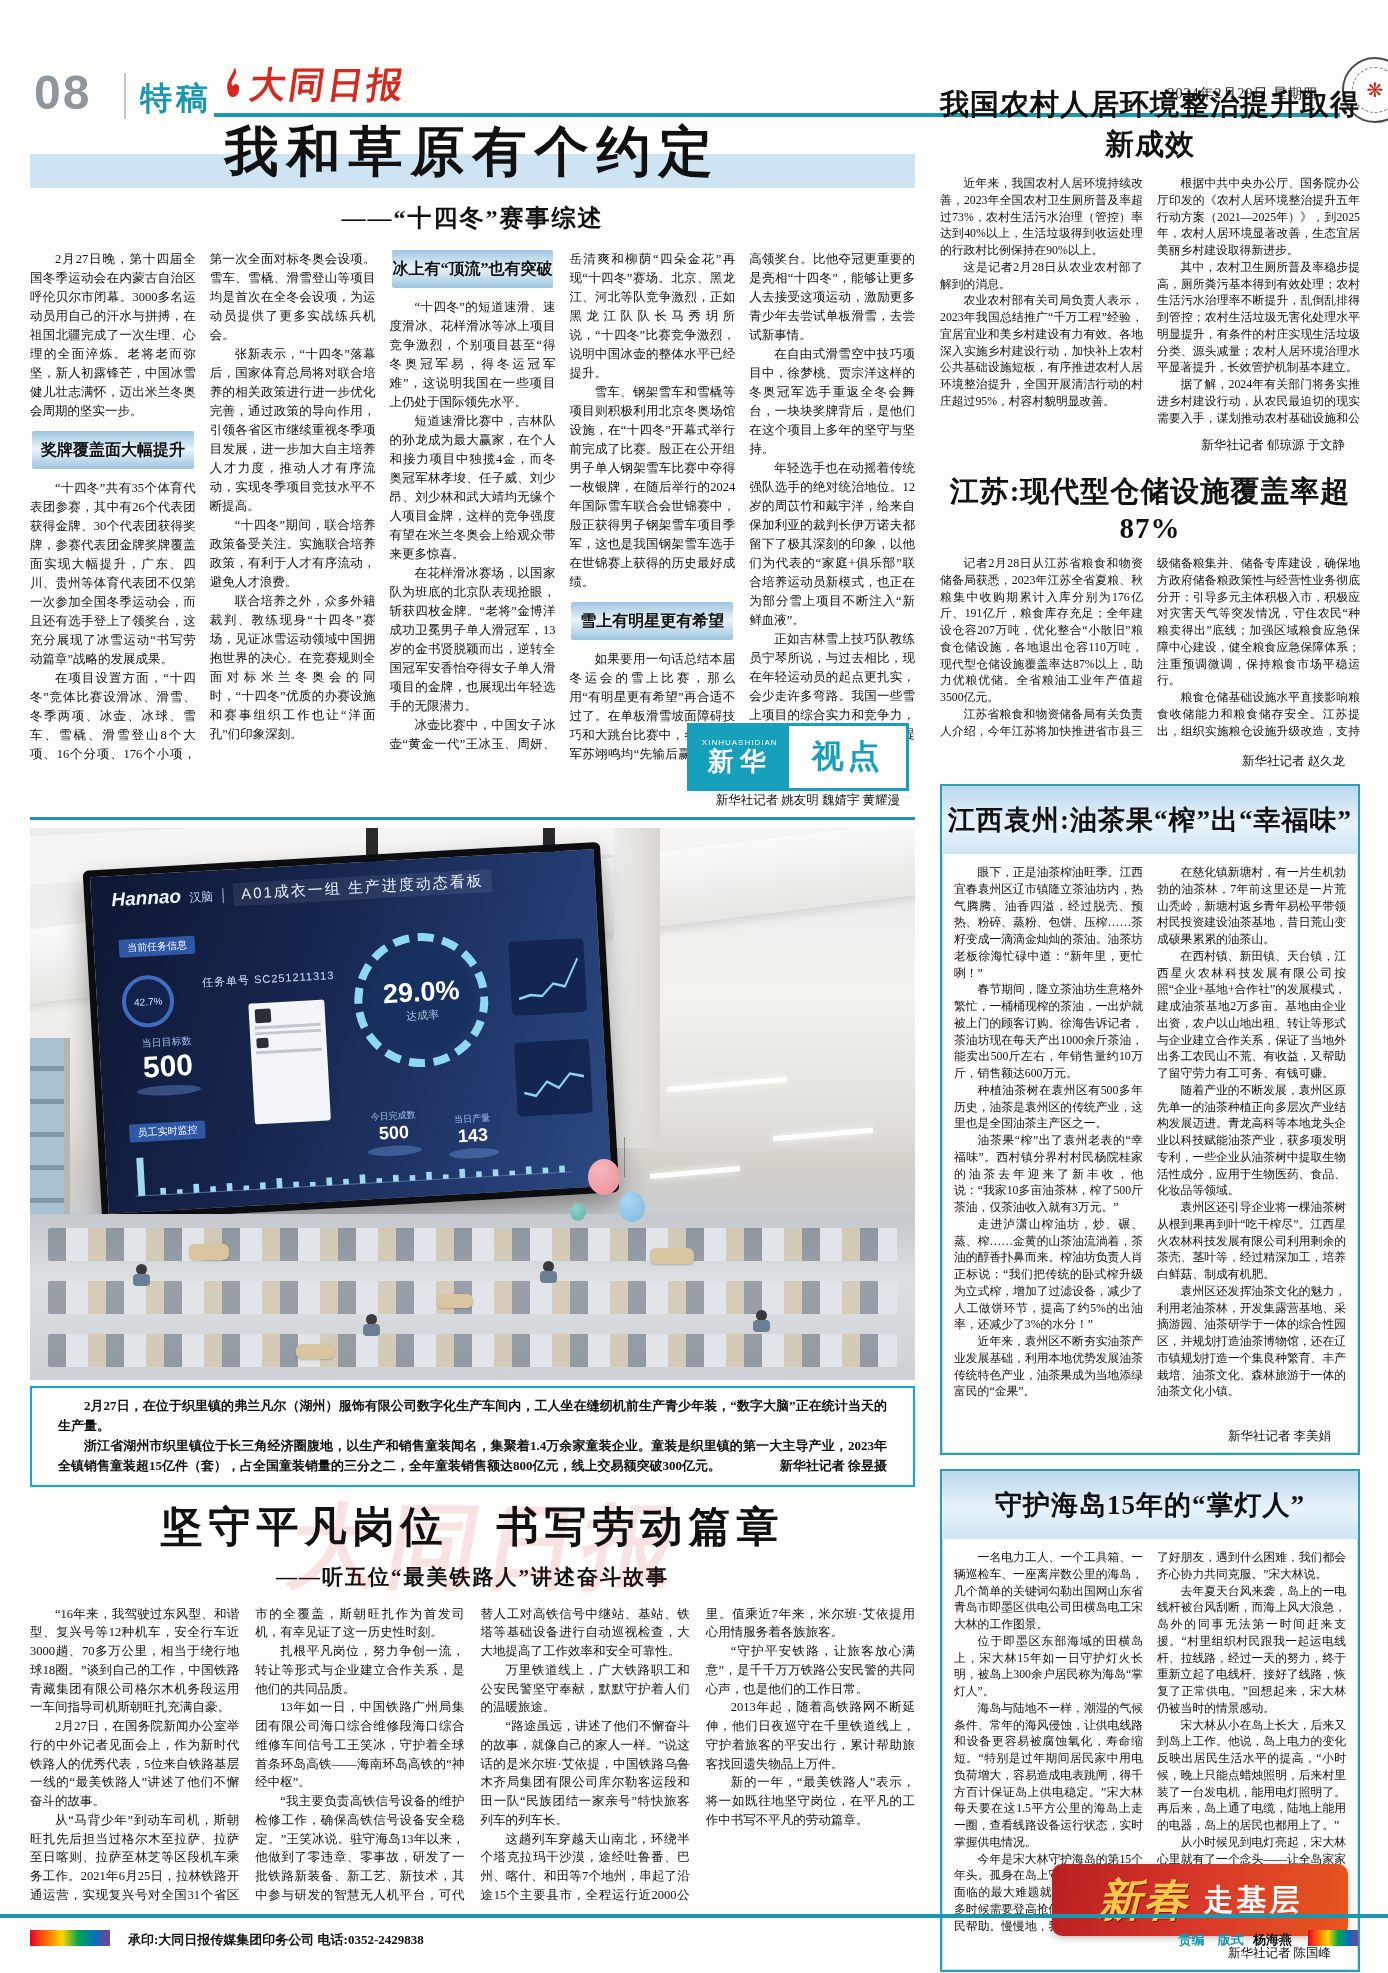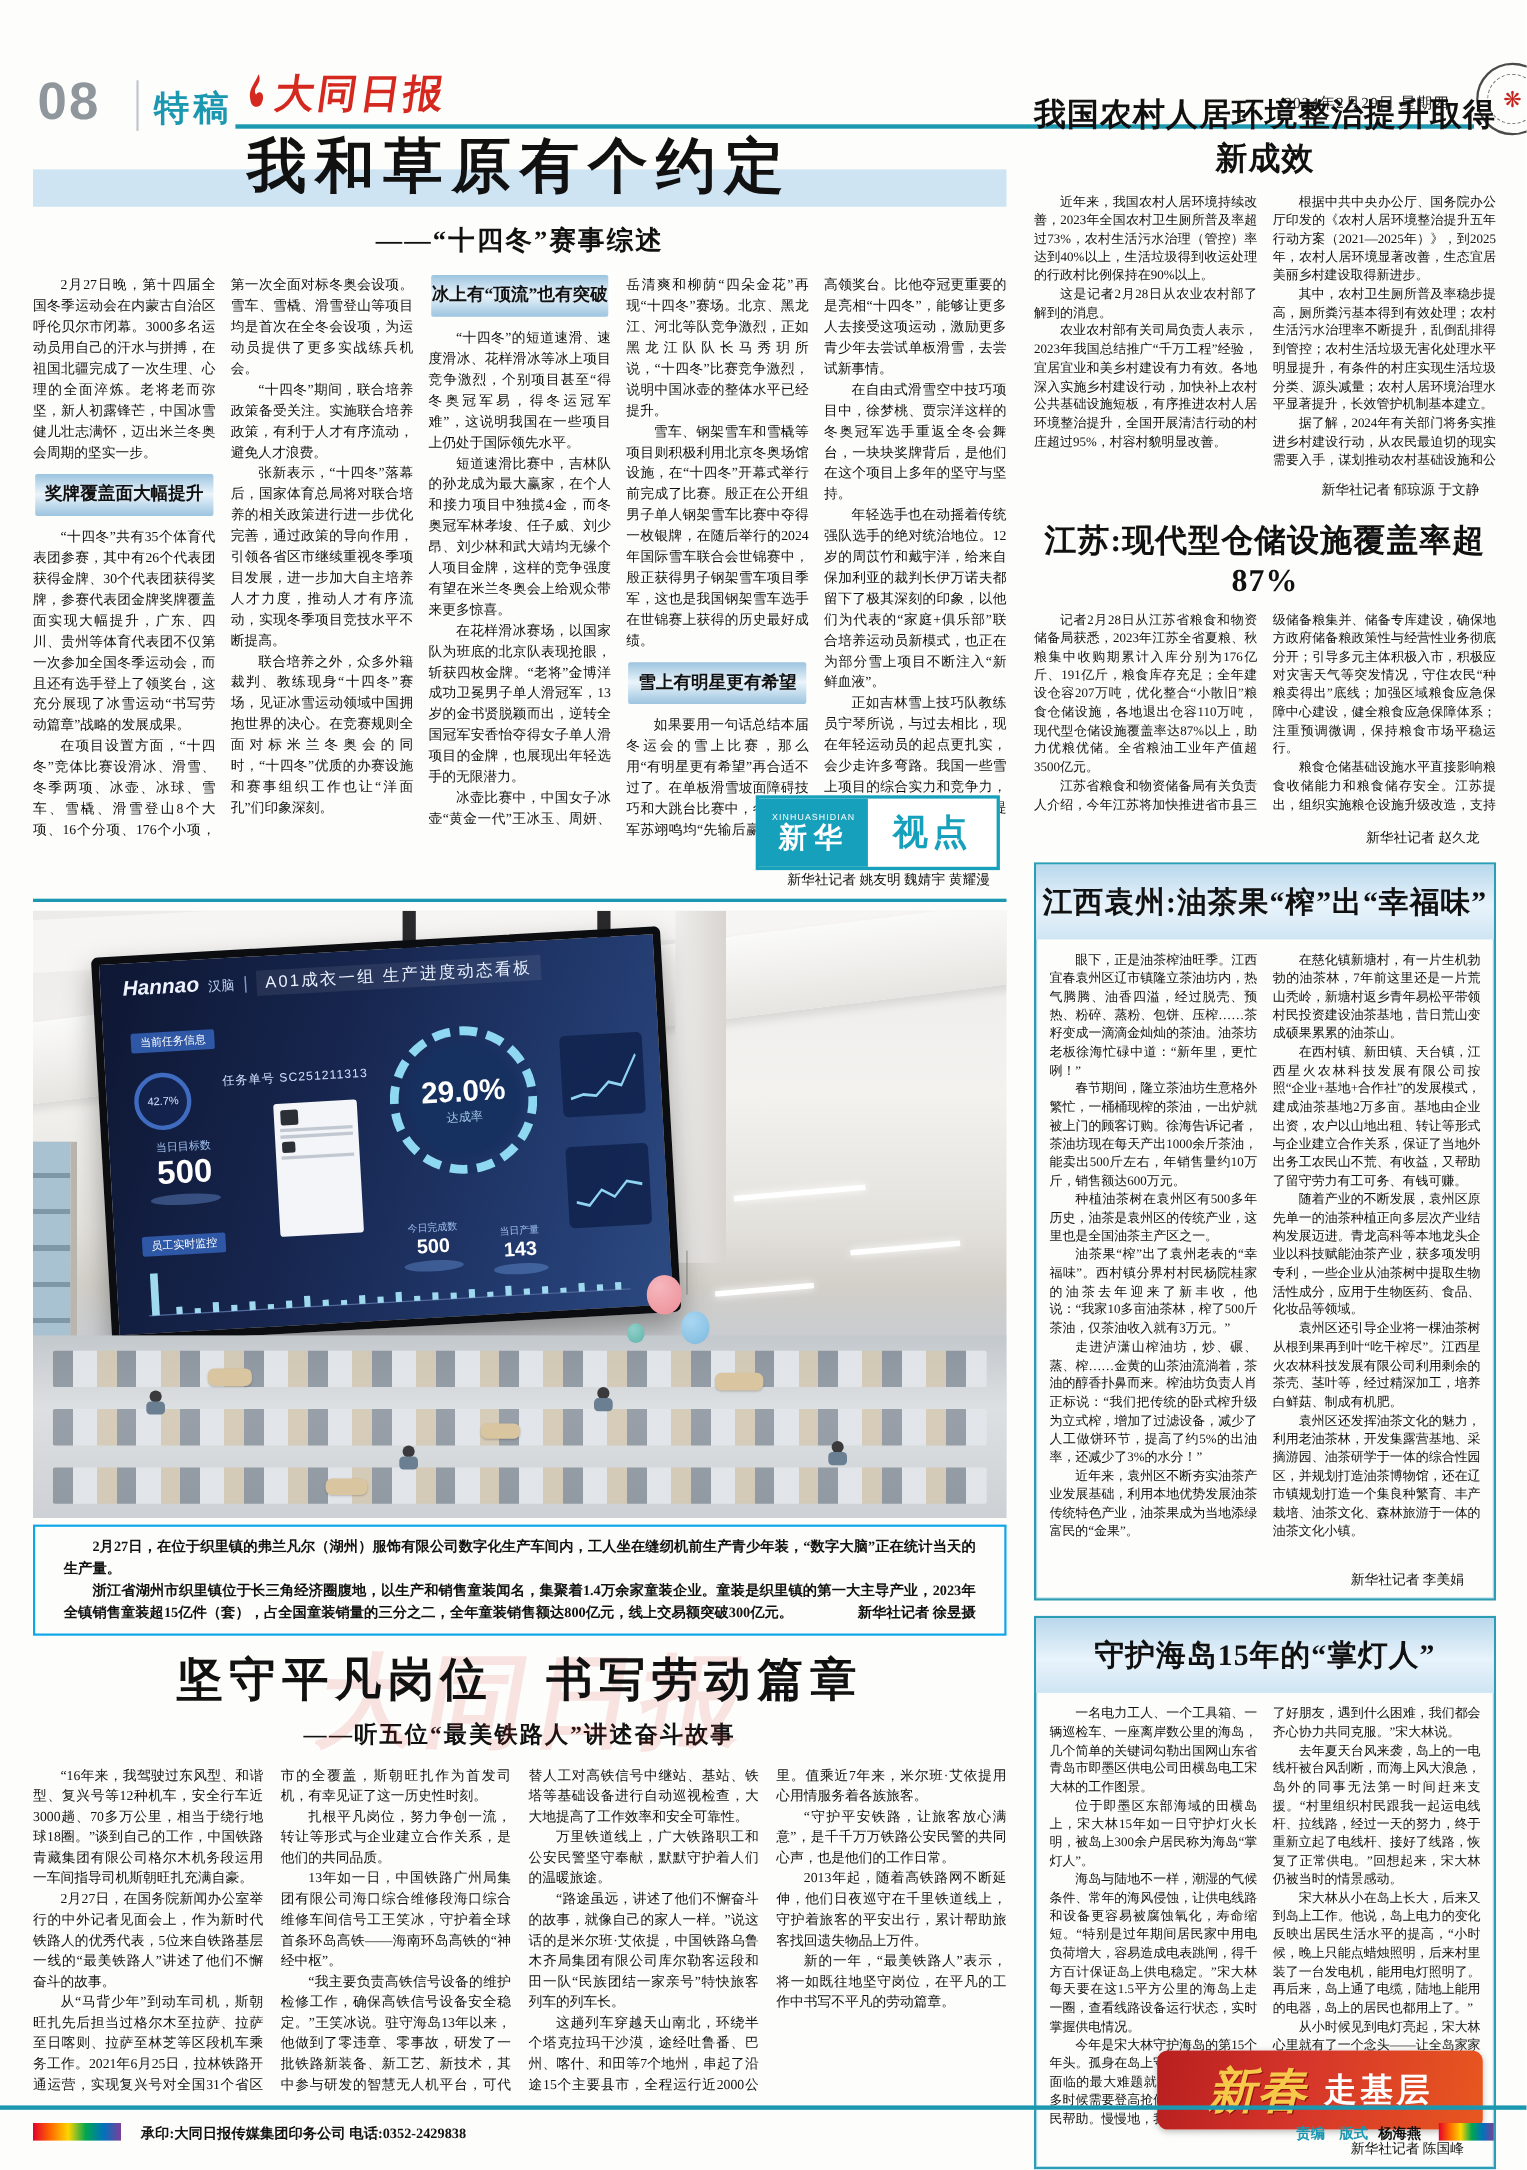--- a/index.html
+++ b/index.html
@@ -173,22 +173,22 @@
       <div class="h1wrap">
         <div class="h1band"></div>
         <h1 class="main-title">我和草原有个约定</h1>
       </div>
       <div class="main-sub">——“十四冬”赛事综述</div>
       <div class="cols5">
           <p class="art-p">2月27日晚，第十四届全国冬季运动会在内蒙古自治区呼伦贝尔市闭幕。3000多名运动员用自己的汗水与拼搏，在祖国北疆完成了一次生理、心理的全面淬炼。老将老而弥坚，新人初露锋芒，中国冰雪健儿壮志满怀，迈出米兰冬奥会周期的坚实一步。</p>
           <div class="subhead">奖牌覆盖面大幅提升</div>
           <p class="art-p">“十四冬”共有35个体育代表团参赛，其中有26个代表团获得金牌、30个代表团获得奖牌，参赛代表团金牌奖牌覆盖面实现大幅提升，广东、四川、贵州等体育代表团不仅第一次参加全国冬季运动会，而且还有选手登上了领奖台，这充分展现了冰雪运动“书写劳动篇章”战略的发展成果。</p>
           <p class="art-p">在项目设置方面，“十四冬”竞体比赛设滑冰、滑雪、冬季两项、冰壶、冰球、雪车、雪橇、滑雪登山8个大项、16个分项、176个小项，第一次全面对标冬奥会设项。雪车、雪橇、滑雪登山等项目均是首次在全冬会设项，为运动员提供了更多实战练兵机会。</p>
+          <p class="art-p">张新表示，“十四冬”落幕后，国家体育总局将对联合培养的相关政策进行进一步优化完善，通过政策的导向作用，引领各省区市继续重视冬季项目发展，进一步加大自主培养人才力度，推动人才有序流动，实现冬季项目竞技水平不断提高。</p>
           <p class="art-p">“十四冬”期间，联合培养政策备受关注。实施联合培养政策，有利于人才有序流动，避免人才浪费。</p>
-          <p class="art-p">张新表示，“十四冬”落幕后，国家体育总局将对联合培养的相关政策进行进一步优化完善，通过政策的导向作用，引领各省区市继续重视冬季项目发展，进一步加大自主培养人才力度，推动人才有序流动，实现冬季项目竞技水平不断提高。</p>
           <p class="art-p">联合培养之外，众多外籍裁判、教练现身“十四冬”赛场，见证冰雪运动领域中国拥抱世界的决心。在竞赛规则全面对标米兰冬奥会的同时，“十四冬”优质的办赛设施和赛事组织工作也让“洋面孔”们印象深刻。</p>
           <div class="subhead">冰上有“顶流”也有突破</div>
           <p class="art-p">“十四冬”的短道速滑、速度滑冰、花样滑冰等冰上项目竞争激烈，个别项目甚至“得冬奥冠军易，得冬运冠军难”，这说明我国在一些项目上仍处于国际领先水平。</p>
           <p class="art-p">短道速滑比赛中，吉林队的孙龙成为最大赢家，在个人和接力项目中独揽4金，而冬奥冠军林孝埈、任子威、刘少昂、刘少林和武大靖均无缘个人项目金牌，这样的竞争强度有望在米兰冬奥会上给观众带来更多惊喜。</p>
           <p class="art-p">在花样滑冰赛场，以国家队为班底的北京队表现抢眼，斩获四枚金牌。“老将”金博洋成功卫冕男子单人滑冠军，13岁的金书贤脱颖而出，逆转全国冠军安香怡夺得女子单人滑项目的金牌，也展现出年轻选手的无限潜力。</p>
           <p class="art-p">冰壶比赛中，中国女子冰壶“黄金一代”王冰玉、周妍、岳清爽和柳荫“四朵金花”再现“十四冬”赛场。北京、黑龙江、河北等队竞争激烈，正如黑龙江队队长马秀玥所说，“十四冬”比赛竞争激烈，说明中国冰壶的整体水平已经提升。</p>
           <p class="art-p">雪车、钢架雪车和雪橇等项目则积极利用北京冬奥场馆设施，在“十四冬”开幕式举行前完成了比赛。殷正在公开组男子单人钢架雪车比赛中夺得一枚银牌，在随后举行的2024年国际雪车联合会世锦赛中，殷正获得男子钢架雪车项目季军，这也是我国钢架雪车选手在世锦赛上获得的历史最好成绩。</p>
           <div class="subhead">雪上有明星更有希望</div>
           <p class="art-p">如果要用一句话总结本届冬运会的雪上比赛，那么用“有明星更有希望”再合适不过了。在单板滑雪坡面障碍技巧和大跳台比赛中，冬奥会冠军苏翊鸣均“先输后赢”登上最高领奖台。比他夺冠更重要的是亮相“十四冬”，能够让更多人去接受这项运动，激励更多青少年去尝试单板滑雪，去尝试新事情。</p>
           <p class="art-p">在自由式滑雪空中技巧项目中，徐梦桃、贾宗洋这样的冬奥冠军选手重返全冬会舞台，一块块奖牌背后，是他们在这个项目上多年的坚守与坚持。</p>

